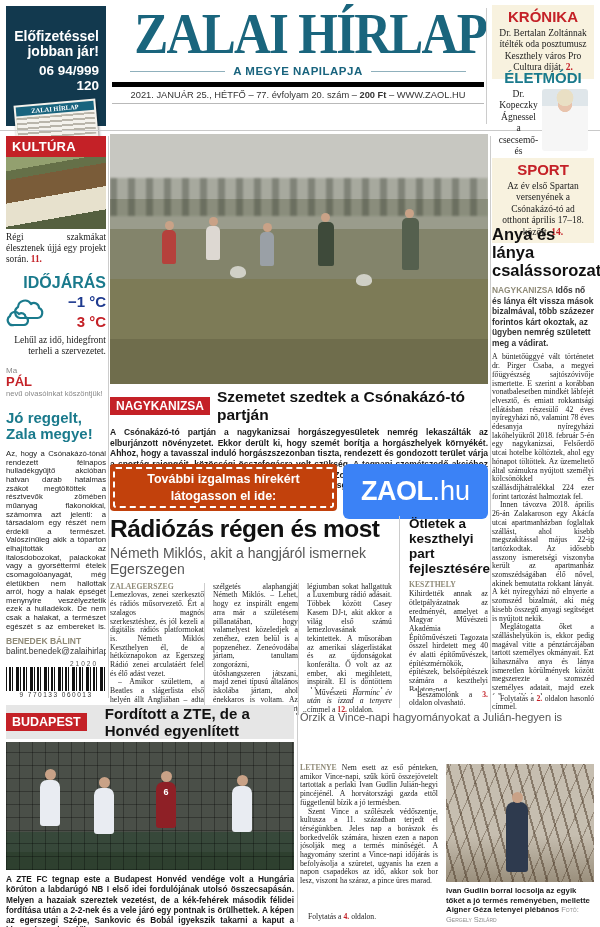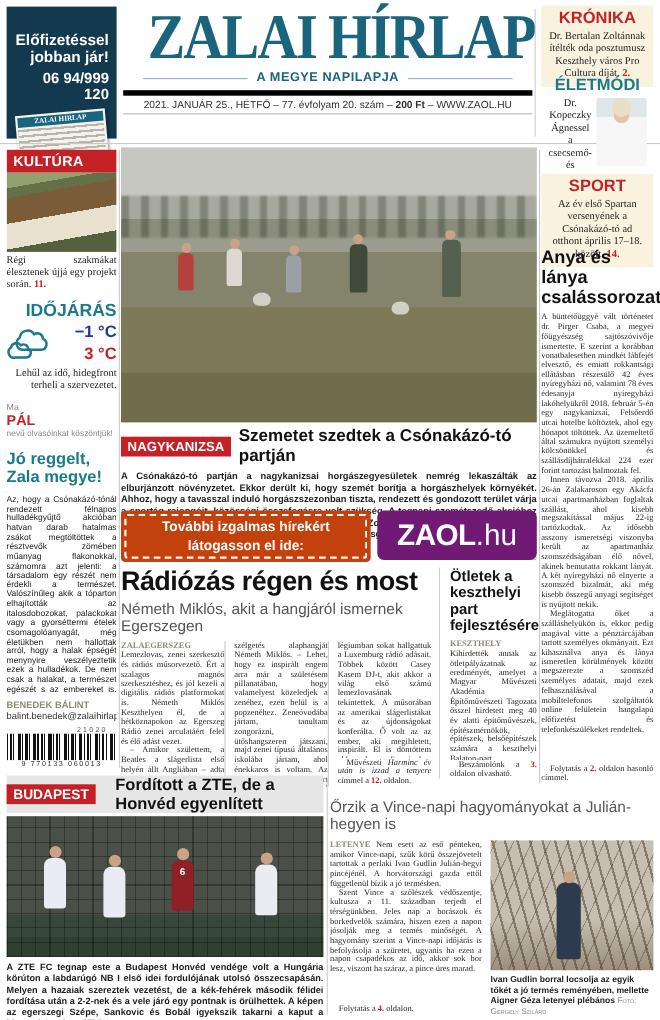--- a/index.html
+++ b/index.html
@@ -105,21 +105,21 @@
   .ps-cap{margin-top:3px;font-size:8.5px;font-weight:bold;line-height:1.25;text-align:justify;color:#1c1c1c;}
   .ps-foot{display:flex;justify-content:space-between;align-items:baseline;font-size:8.8px;color:#333;}
 
   
   .banner{left:110px;top:464px;width:378px;height:47px;}
   .banner-blue{position:absolute;left:0;top:0;width:227px;height:47px;background:#c2410c;
       border-radius:4px;padding:3px;box-sizing:border-box;}
   .banner-blue .inner{border:2px dashed #fff;border-radius:3px;height:100%;box-sizing:border-box;
       display:flex;align-items:center;justify-content:center;text-align:center;
       color:#fff;font-weight:bold;font-size:12.5px;line-height:1.3;padding:0 10px;}
-  .banner-orange{position:absolute;left:233px;top:0;width:145px;height:45px;background:#701a75;
+  .banner-orange{position:absolute;left:233px;top:0;width:145px;height:55px;background:#3b82f6;
       border-radius:6px;display:flex;align-items:center;justify-content:center;color:#fff;}
   .banner-orange .zb{font-weight:bold;font-size:27px;letter-spacing:-.5px;}
   .banner-orange .zl{font-size:27px;font-weight:normal;}
 
   
   .radio{left:110px;top:516px;width:282px;}
   .radio h1{margin:0;font-size:24.5px;letter-spacing:-.5px;color:#111;line-height:1.05;}
   .radio .subhead{font-size:14px;color:#555;margin:3px 0 6px 0;}
   .radio-cols{display:flex;height:132px;}
   .rcol{width:33.33%;box-sizing:border-box;overflow:hidden;}
@@ -147,21 +147,21 @@
       repeating-linear-gradient(0deg,rgba(0,0,0,.30) 0 1px,transparent 1px 13px),
       repeating-linear-gradient(90deg,rgba(0,0,0,.30) 0 1px,transparent 1px 13px);}
   .fplayer{position:absolute;width:20px;height:46px;border-radius:7px 7px 3px 3px;
       color:#fff;font-size:9px;font-weight:bold;text-align:center;line-height:20px;}
   .fplayer .head{position:absolute;top:-11px;left:5px;width:11px;height:11px;border-radius:50%;background:#c9a287;}
   .fb-cap{margin-top:4px;font-size:8.3px;font-weight:bold;line-height:1.24;text-align:justify;color:#1c1c1c;}
 
   
   .wine{left:300px;top:708px;width:294px;height:219px;}
   .wine h1{margin:0;font-size:26.5px;letter-spacing:-.5px;color:#111;line-height:1.05;}
-  .wine .subhead{font-size:14px;color:#555;margin-top:17px;}
+  .wine .subhead{font-size:11px;color:#555;margin-top:3px;}
   .wine-body{position:absolute;left:0;top:56px;width:138px;height:158px;display:flex;flex-direction:column;}
   .wine-body .wbody{flex:1;min-height:0;overflow:hidden;}
   .wine-photo{position:absolute;left:146px;top:56px;width:148px;height:118px;overflow:hidden;background:
       repeating-linear-gradient(75deg,transparent 0 9px,rgba(74,56,38,.50) 9px 11px),
       repeating-linear-gradient(-65deg,transparent 0 14px,rgba(74,56,38,.38) 14px 15px),
       linear-gradient(180deg,#c6beb0 0 60%,#9a8f7c);}
   .wine-photo .wperson{position:absolute;left:60px;top:38px;width:22px;height:70px;
       border-radius:8px 8px 3px 3px;background:#2e3a4e;}
   .wine-photo .wperson .head{position:absolute;top:-10px;left:6px;width:11px;height:11px;border-radius:50%;background:#c9a287;}
   .wine-cap{position:absolute;left:146px;top:178px;width:148px;font-size:7.8px;font-weight:bold;
@@ -204,20 +204,21 @@
     <span>Dr. Kopeczky Ágnessel a csecsemő- és gyermekkori védőoltásokról beszélgettünk.</span> <span class="pgno">9.</span>
   </div>
 </div>
 <div class="abs rbox cream" style="top:158px;">
   <div class="rb-title red">SPORT</div>
   <div class="rb-text"><span>Az év első Spartan versenyének a Csónakázó-tó ad otthont április 17–18. között.</span> <span class="pgno">14.</span></div>
 </div>
 
 <div class="abs fraud">
   <h2>Anya és lánya csalássorozata</h2>
+  <div class="lead"><span class="loc-tag">NAGYKANIZSA</span> <span>Idős nő és lánya élt vissza mások bizalmával, több százezer forintos kárt okoztak, az ügyben nemrég született meg a vádirat.</span></div>
   <div class="fbody">
     <p>A büntetőüggyé vált történetet dr. Pirger Csaba, a megyei főügyészség sajtószóvivője ismertette. E szerint a korábban vonatbalesetben mindkét lábfejét elvesztő, és emiatt rokkantsági ellátásban részesülő 42 éves nyíregyházi nő, valamint 78 éves édesanyja nyíregyházi lakóhelyükről 2018. február 5-én egy nagykanizsai, Felsőerdő utcai hotelbe költöztek, ahol egy hónapot töltöttek. Az üzemeltető által számukra nyújtott személyi kölcsönökkel és szállásdíjhátralékkal 224 ezer forint tartozást halmoztak fel.</p>
     <p>Innen távozva 2018. április 26-án Zalakaroson egy Akácfa utcai apartmanházban foglaltak szállást, ahol kisebb megszakítással május 22-ig tartózkodtak. Az idősebb asszony ismeretségi viszonyba került az apartmanház szomszédságában élő nővel, akinek bemutatta rokkant lányát. A két nyíregyházi nő elnyerte a szomszéd bizalmát, aki még kisebb összegű anyagi segítséget is nyújtott nekik.</p>
     <p>Meglátogatta őket a szálláshelyükön is, ekkor pedig magával vitte a pénztárcájában tartott személyes okmányait. Ezt kihasználva anya és lánya ismeretlen körülmények között megszerezte a szomszéd személyes adatait, majd ezek felhasználásával a mobiltelefonos szolgáltatók online felületein hangalapú előfizetést és telefonkészülékeket rendeltek.</p>
   </div>
   <p class="fcont"><span>Folytatás a</span> <span class="pgno">2.</span> <span>oldalon hasonló címmel.</span></p>
 </div>
 
 <div class="abs left-rail">
   <span class="red-label kultura-bar">KULTÚRA</span>

